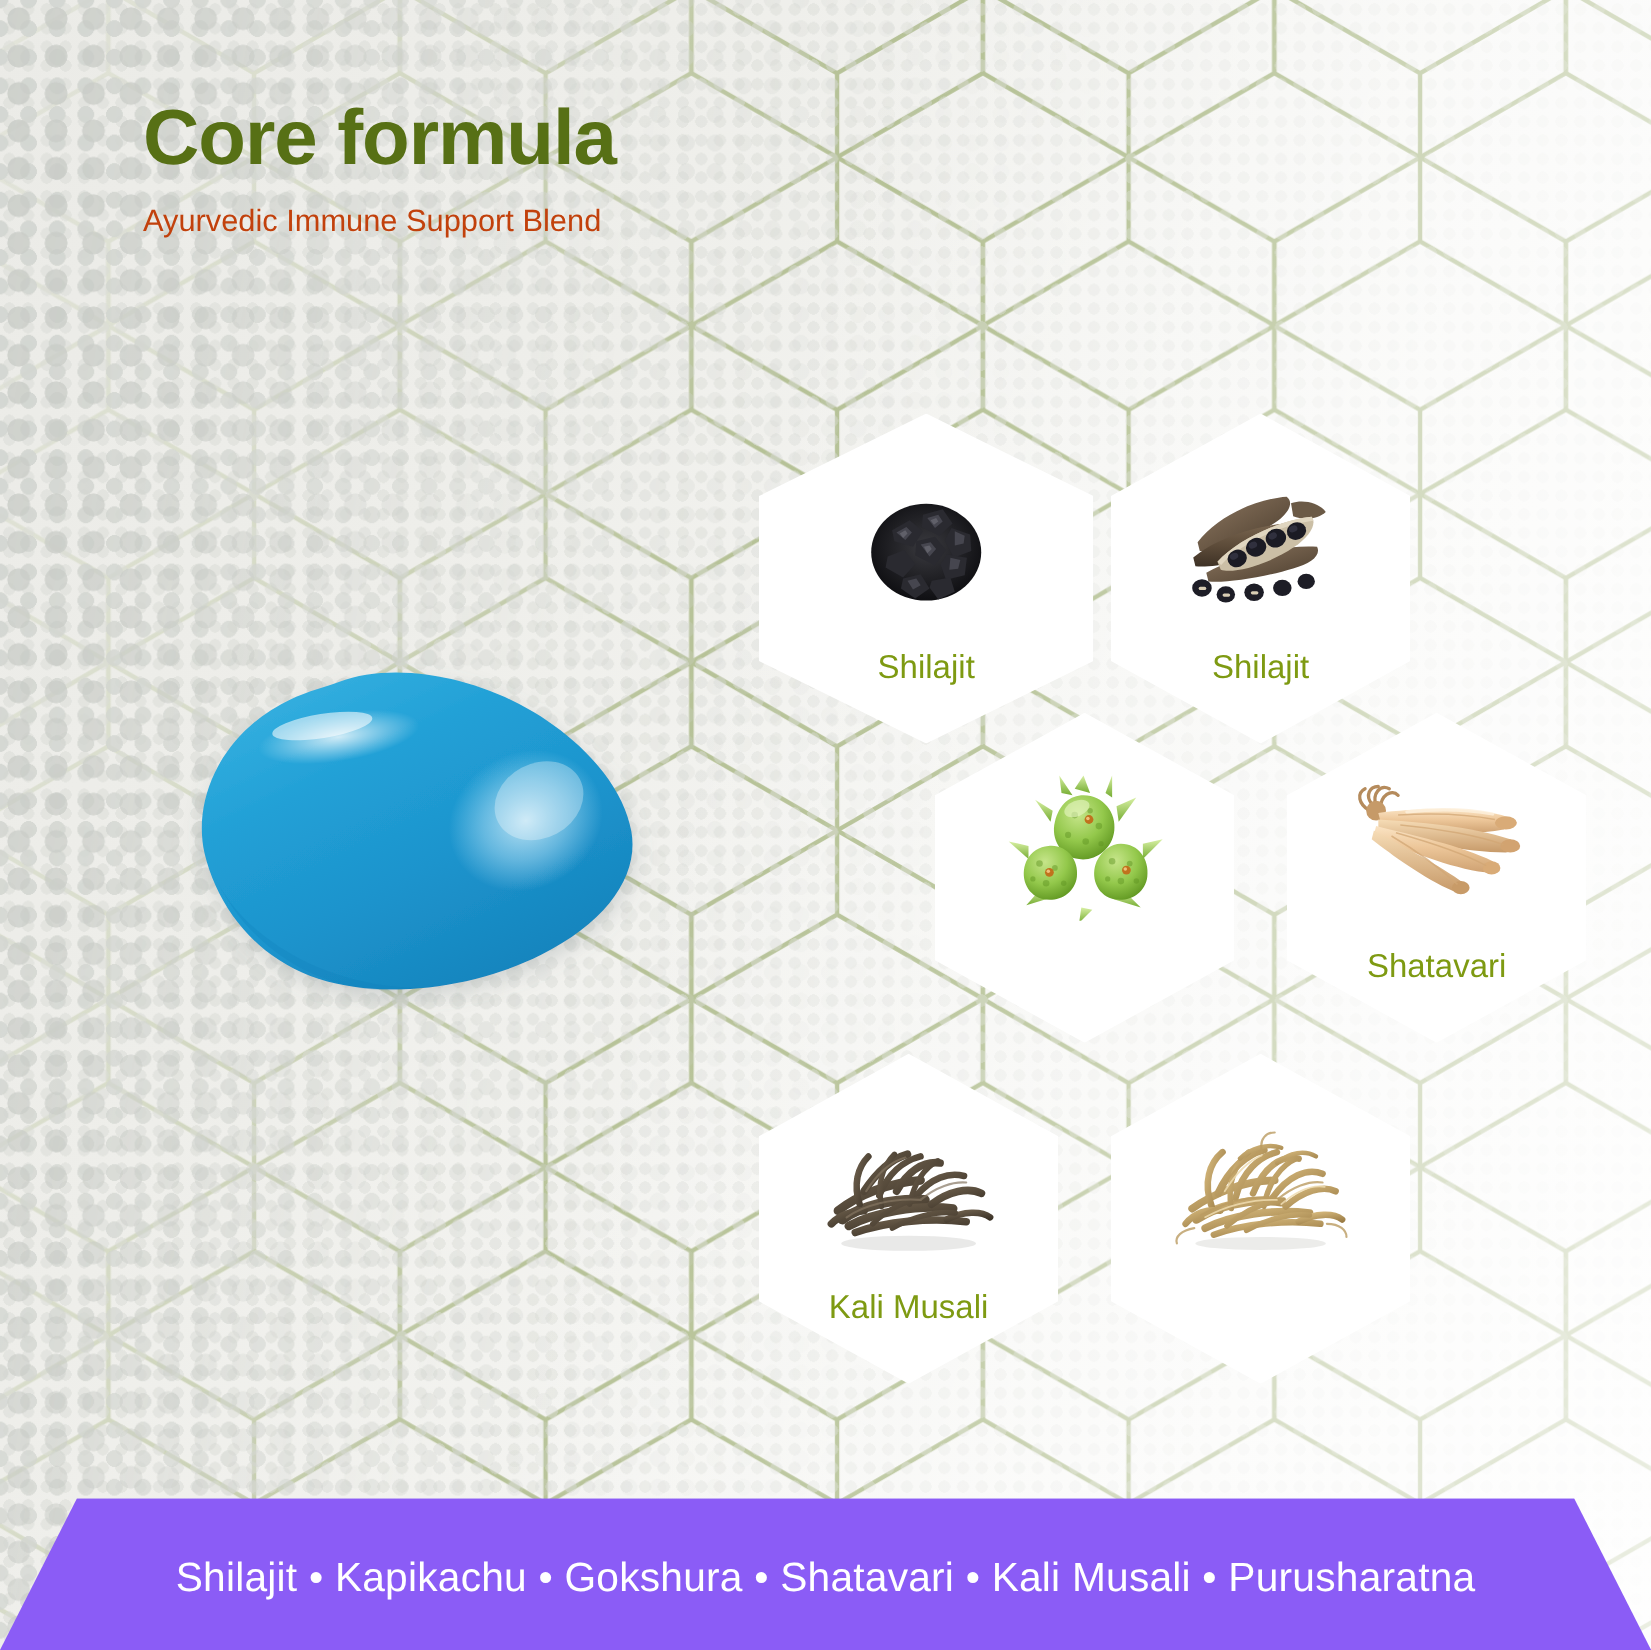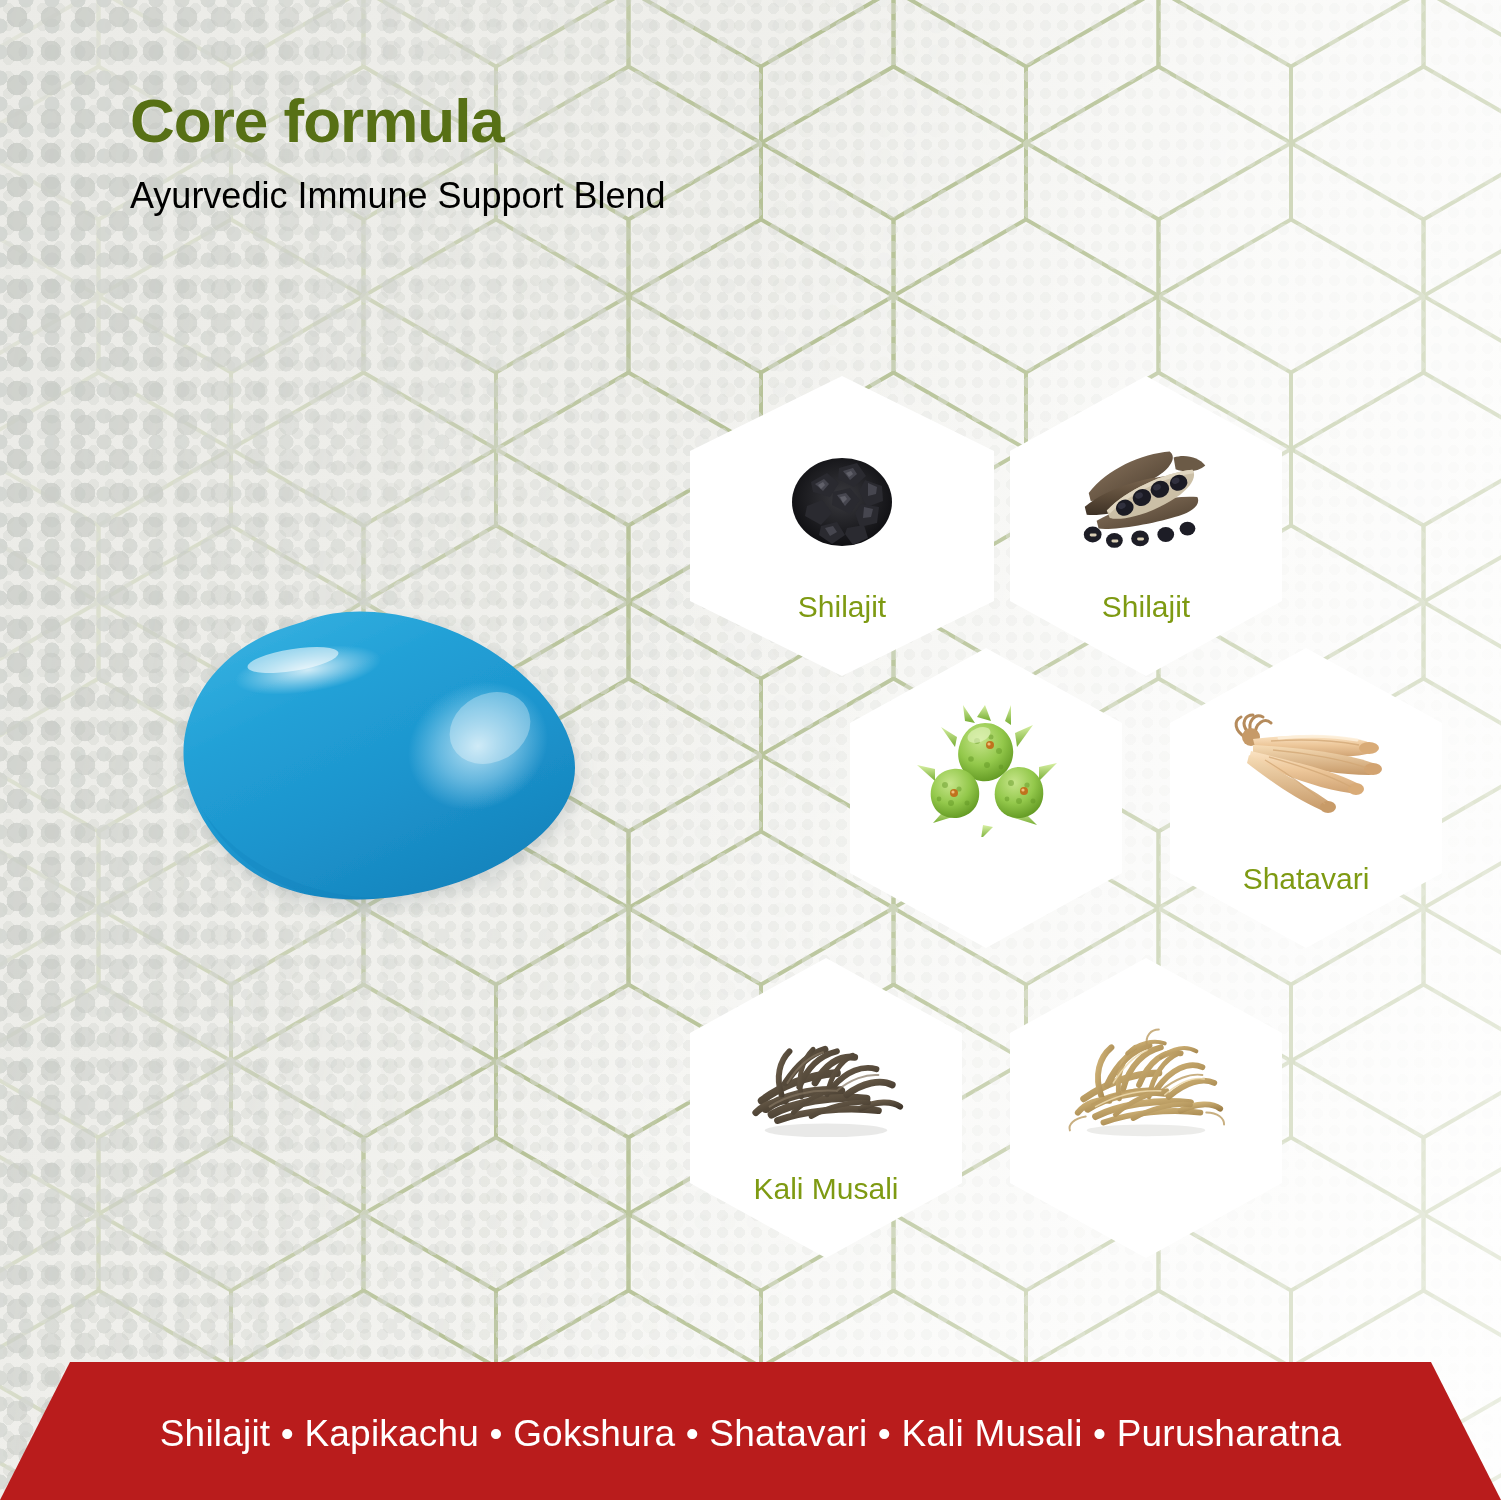--- a/index.html
+++ b/index.html
@@ -64,33 +64,33 @@
 
   
   .header {
     position: absolute;
     left: 130px;
     top: 90px;
     z-index: 6;
   }
   .title {
     margin: 0;
-    font-size: 62px;
+    font-size: 71px;
     font-weight: 700;
     letter-spacing: -1px;
     line-height: 1.0;
     color: #577015;
     white-space: nowrap;
   }
   .subtitle {
     margin: 26px 0 0 0;
-    font-size: 36px;
+    font-size: 28px;
     font-weight: 400;
     line-height: 1.0;
-    color: #000000;
+    color: #c2410c;
     white-space: nowrap;
   }
 
   
   .pill-wrap {
     position: absolute;
     left: 160px;
     top: 598px;
     width: 450px;
     height: 330px;
@@ -135,21 +135,21 @@
     white-space: nowrap;
   }
 
   
   .bottom-band {
     position: absolute;
     left: 0;
     bottom: 0;
     width: 1501px;
     height: 138px;
-    background: #b91c1c;
+    background: #8b5cf6;
     -webkit-clip-path: polygon(70px 0%, 1431px 0%, 1501px 100%, 0px 100%);
     clip-path: polygon(70px 0%, 1431px 0%, 1501px 100%, 0px 100%);
     z-index: 8;
     display: flex;
     align-items: center;
     justify-content: center;
   }
   .band-text {
     color: #ffffff;
     font-size: 37px;

